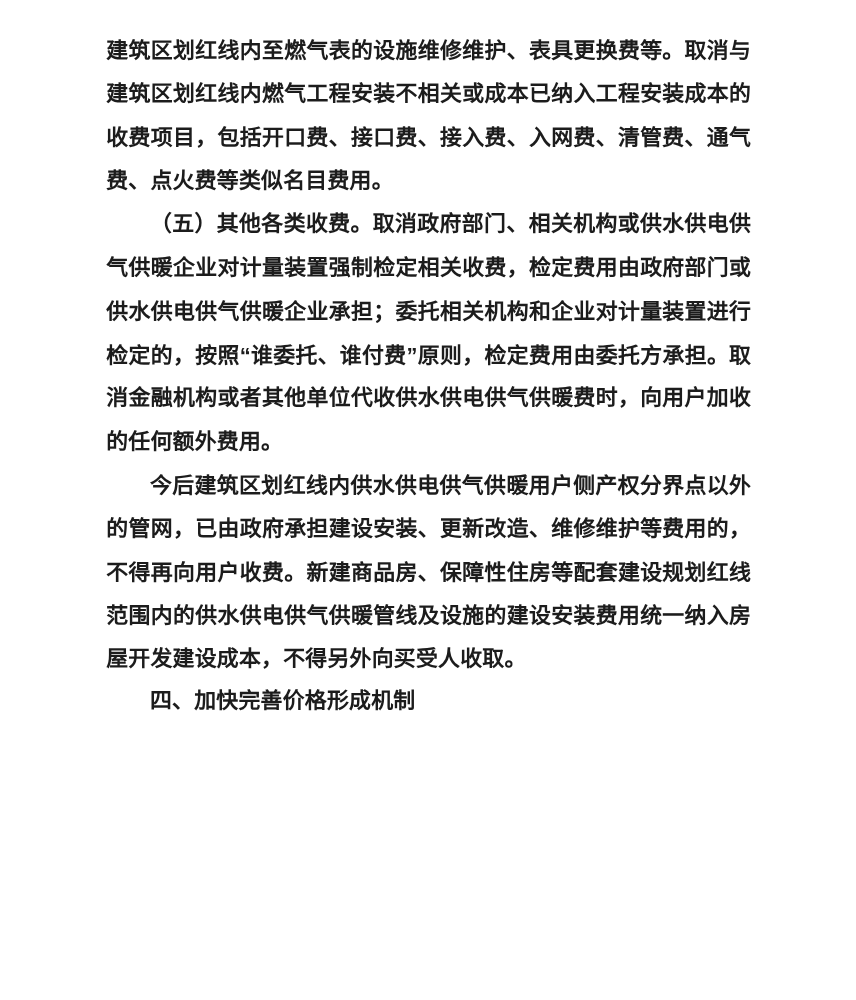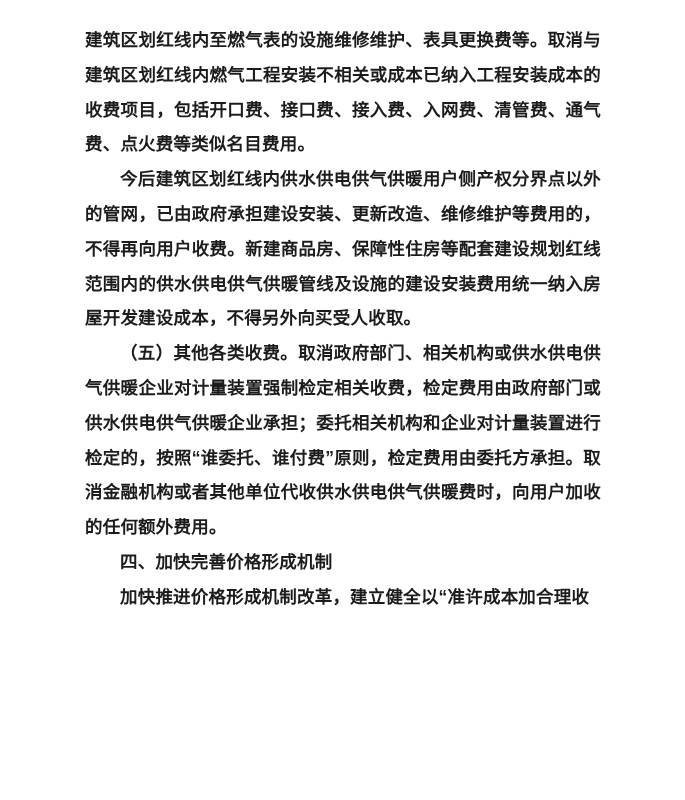--- a/index.html
+++ b/index.html
@@ -32,26 +32,26 @@
     margin: 0;
     padding: 0;
     text-indent: 2em;
   }
   .para.no-indent {
     text-indent: 0;
   }
   .para.heading {
     
     font-weight: 700;
+    font-family: Liberation Mono, monospace;
   }
 </style>
 </head>
 <body>
 
 <div class="page">
   <div class="content">
     <p class="para no-indent">建筑区划红线内至燃气表的设施维修维护、表具更换费等。取消与建筑区划红线内燃气工程安装不相关或成本已纳入工程安装成本的收费项目，包括开口费、接口费、接入费、入网费、清管费、通气费、点火费等类似名目费用。</p>
+    <p class="para">（五）其他各类收费。取消政府部门、相关机构或供水供电供气供暖企业对计量装置强制检定相关收费，检定费用由政府部门或供水供电供气供暖企业承担；委托相关机构和企业对计量装置进行检定的，按照“谁委托、谁付费”原则，检定费用由委托方承担。取消金融机构或者其他单位代收供水供电供气供暖费时，向用户加收的任何额外费用。</p>
     <p class="para">今后建筑区划红线内供水供电供气供暖用户侧产权分界点以外的管网，已由政府承担建设安装、更新改造、维修维护等费用的，不得再向用户收费。新建商品房、保障性住房等配套建设规划红线范围内的供水供电供气供暖管线及设施的建设安装费用统一纳入房屋开发建设成本，不得另外向买受人收取。</p>
-    <p class="para">（五）其他各类收费。取消政府部门、相关机构或供水供电供气供暖企业对计量装置强制检定相关收费，检定费用由政府部门或供水供电供气供暖企业承担；委托相关机构和企业对计量装置进行检定的，按照“谁委托、谁付费”原则，检定费用由委托方承担。取消金融机构或者其他单位代收供水供电供气供暖费时，向用户加收的任何额外费用。</p>
     <p class="para heading">四、加快完善价格形成机制</p>
-    <p class="para">加快推进价格形成机制改革，建立健全以“准许成本加合理收</p>
   </div>
 </div>
 
 </body></html>

